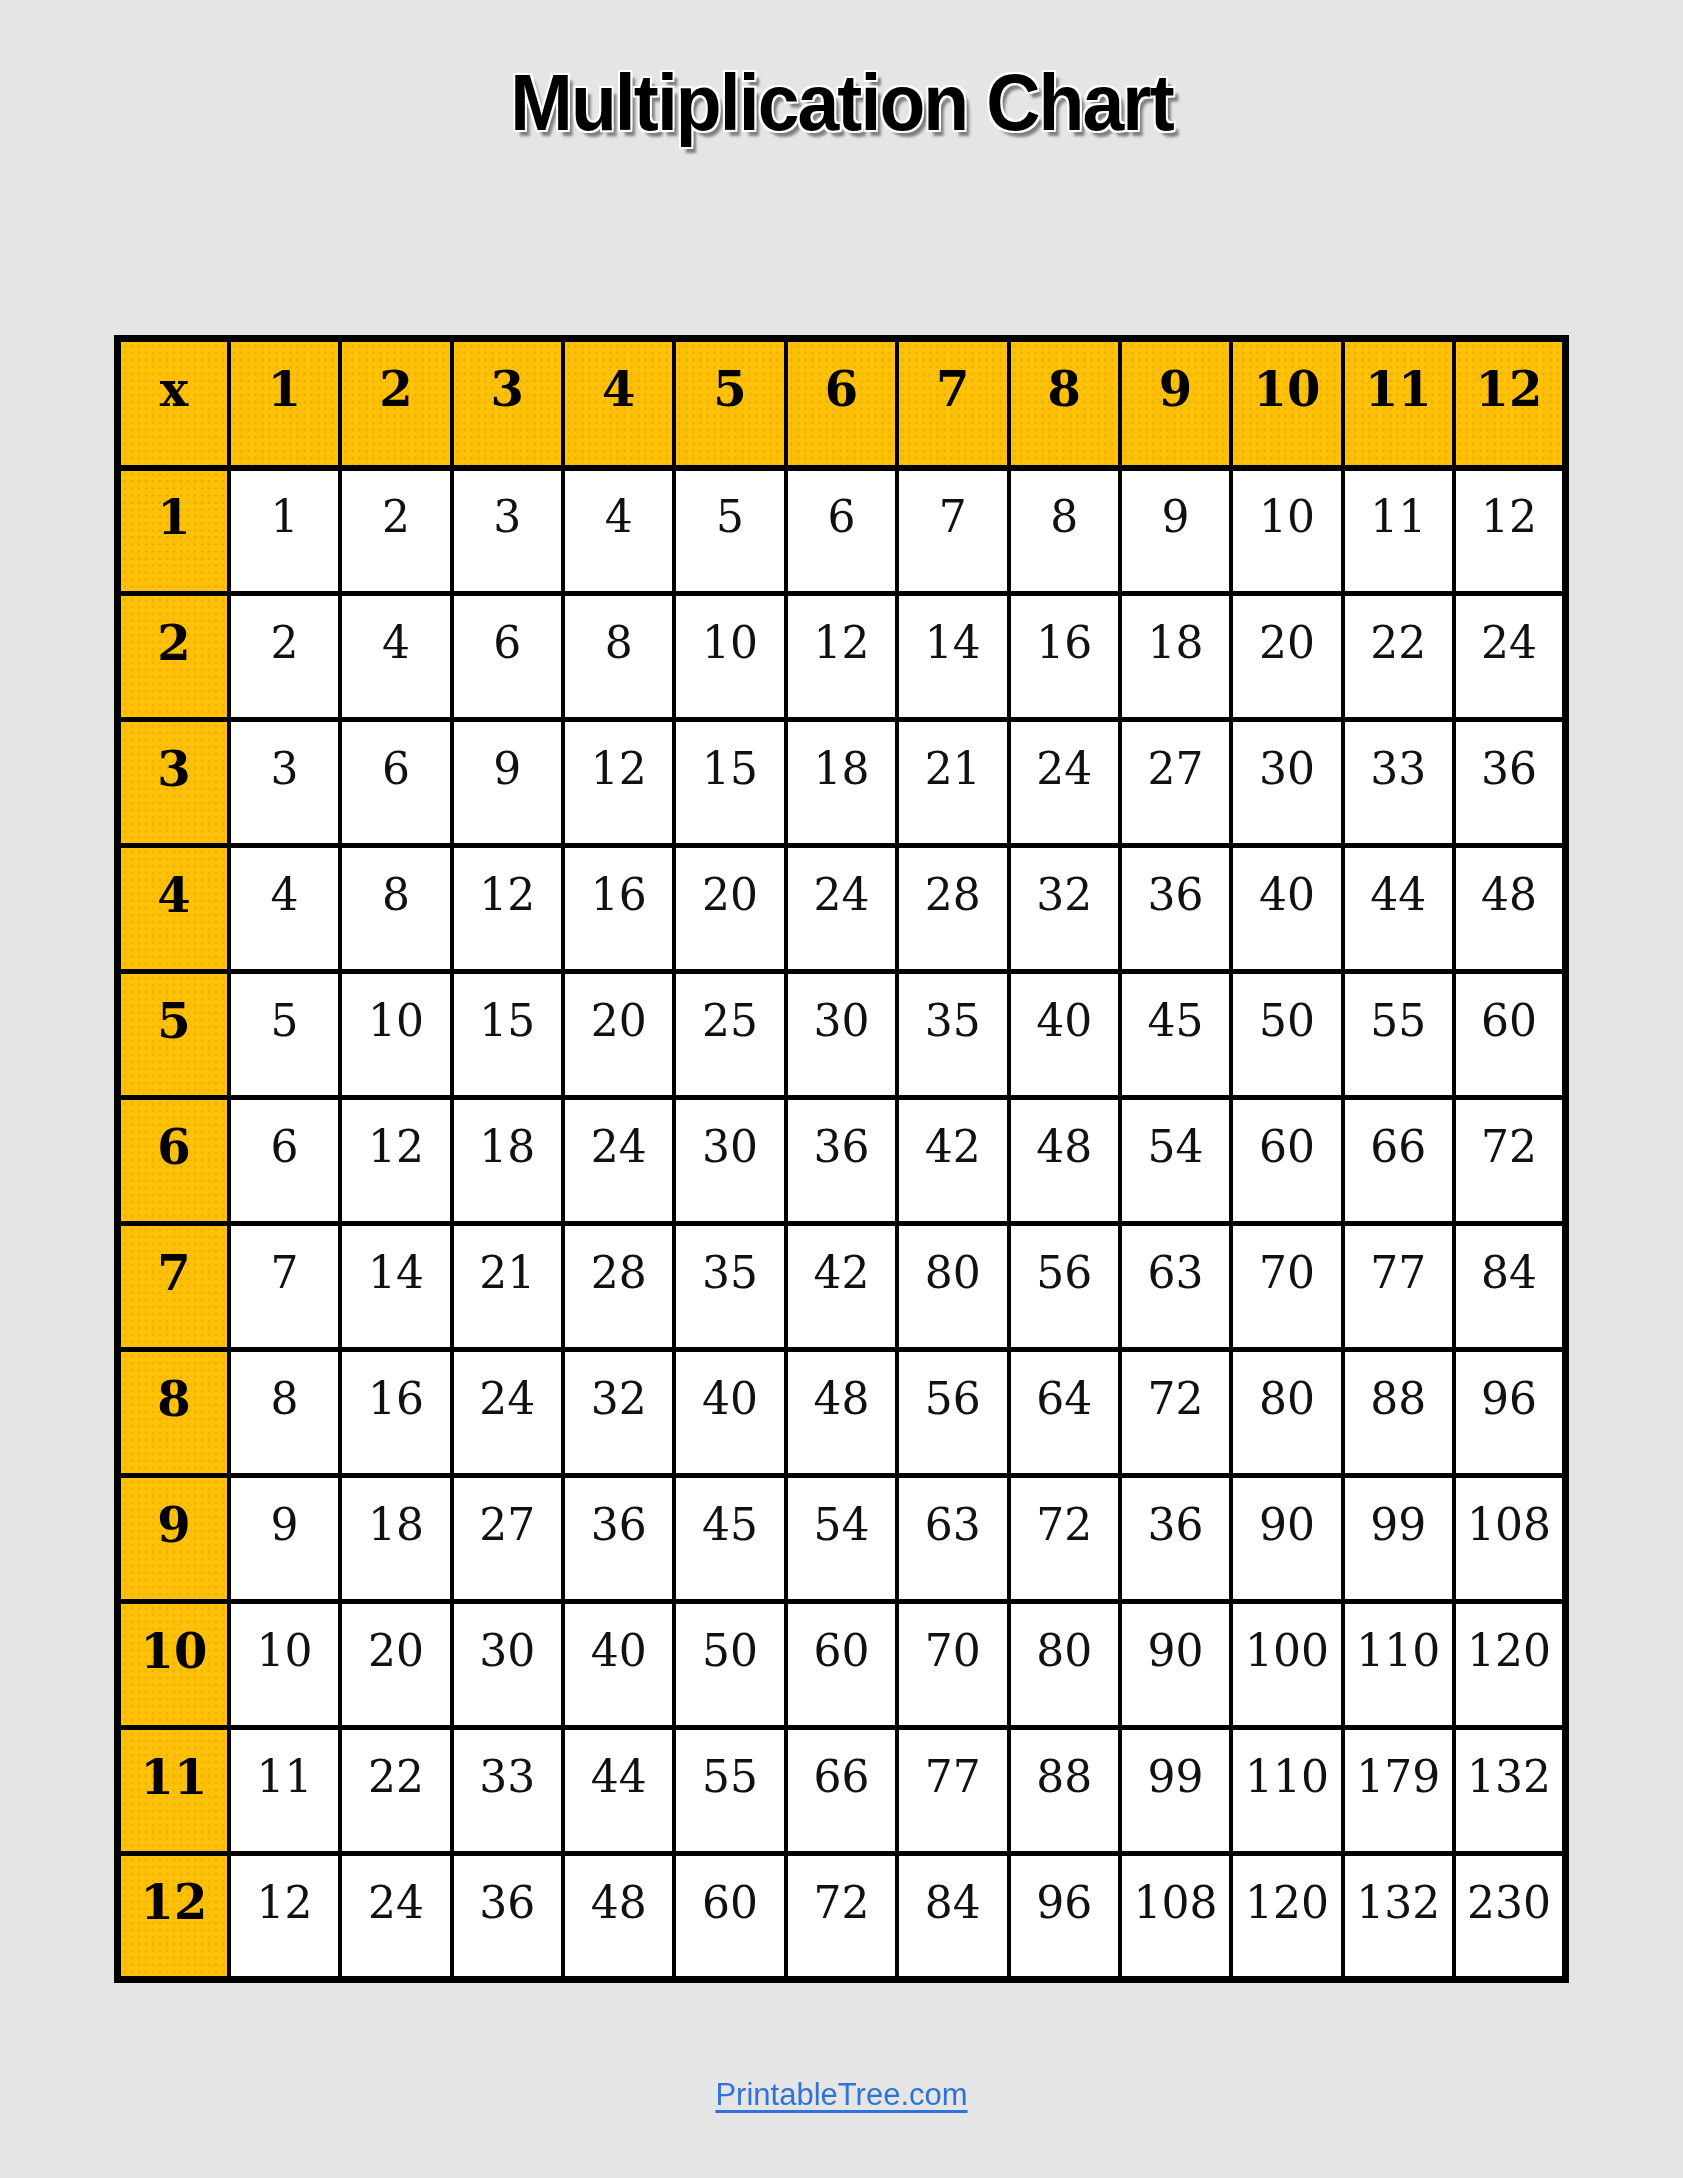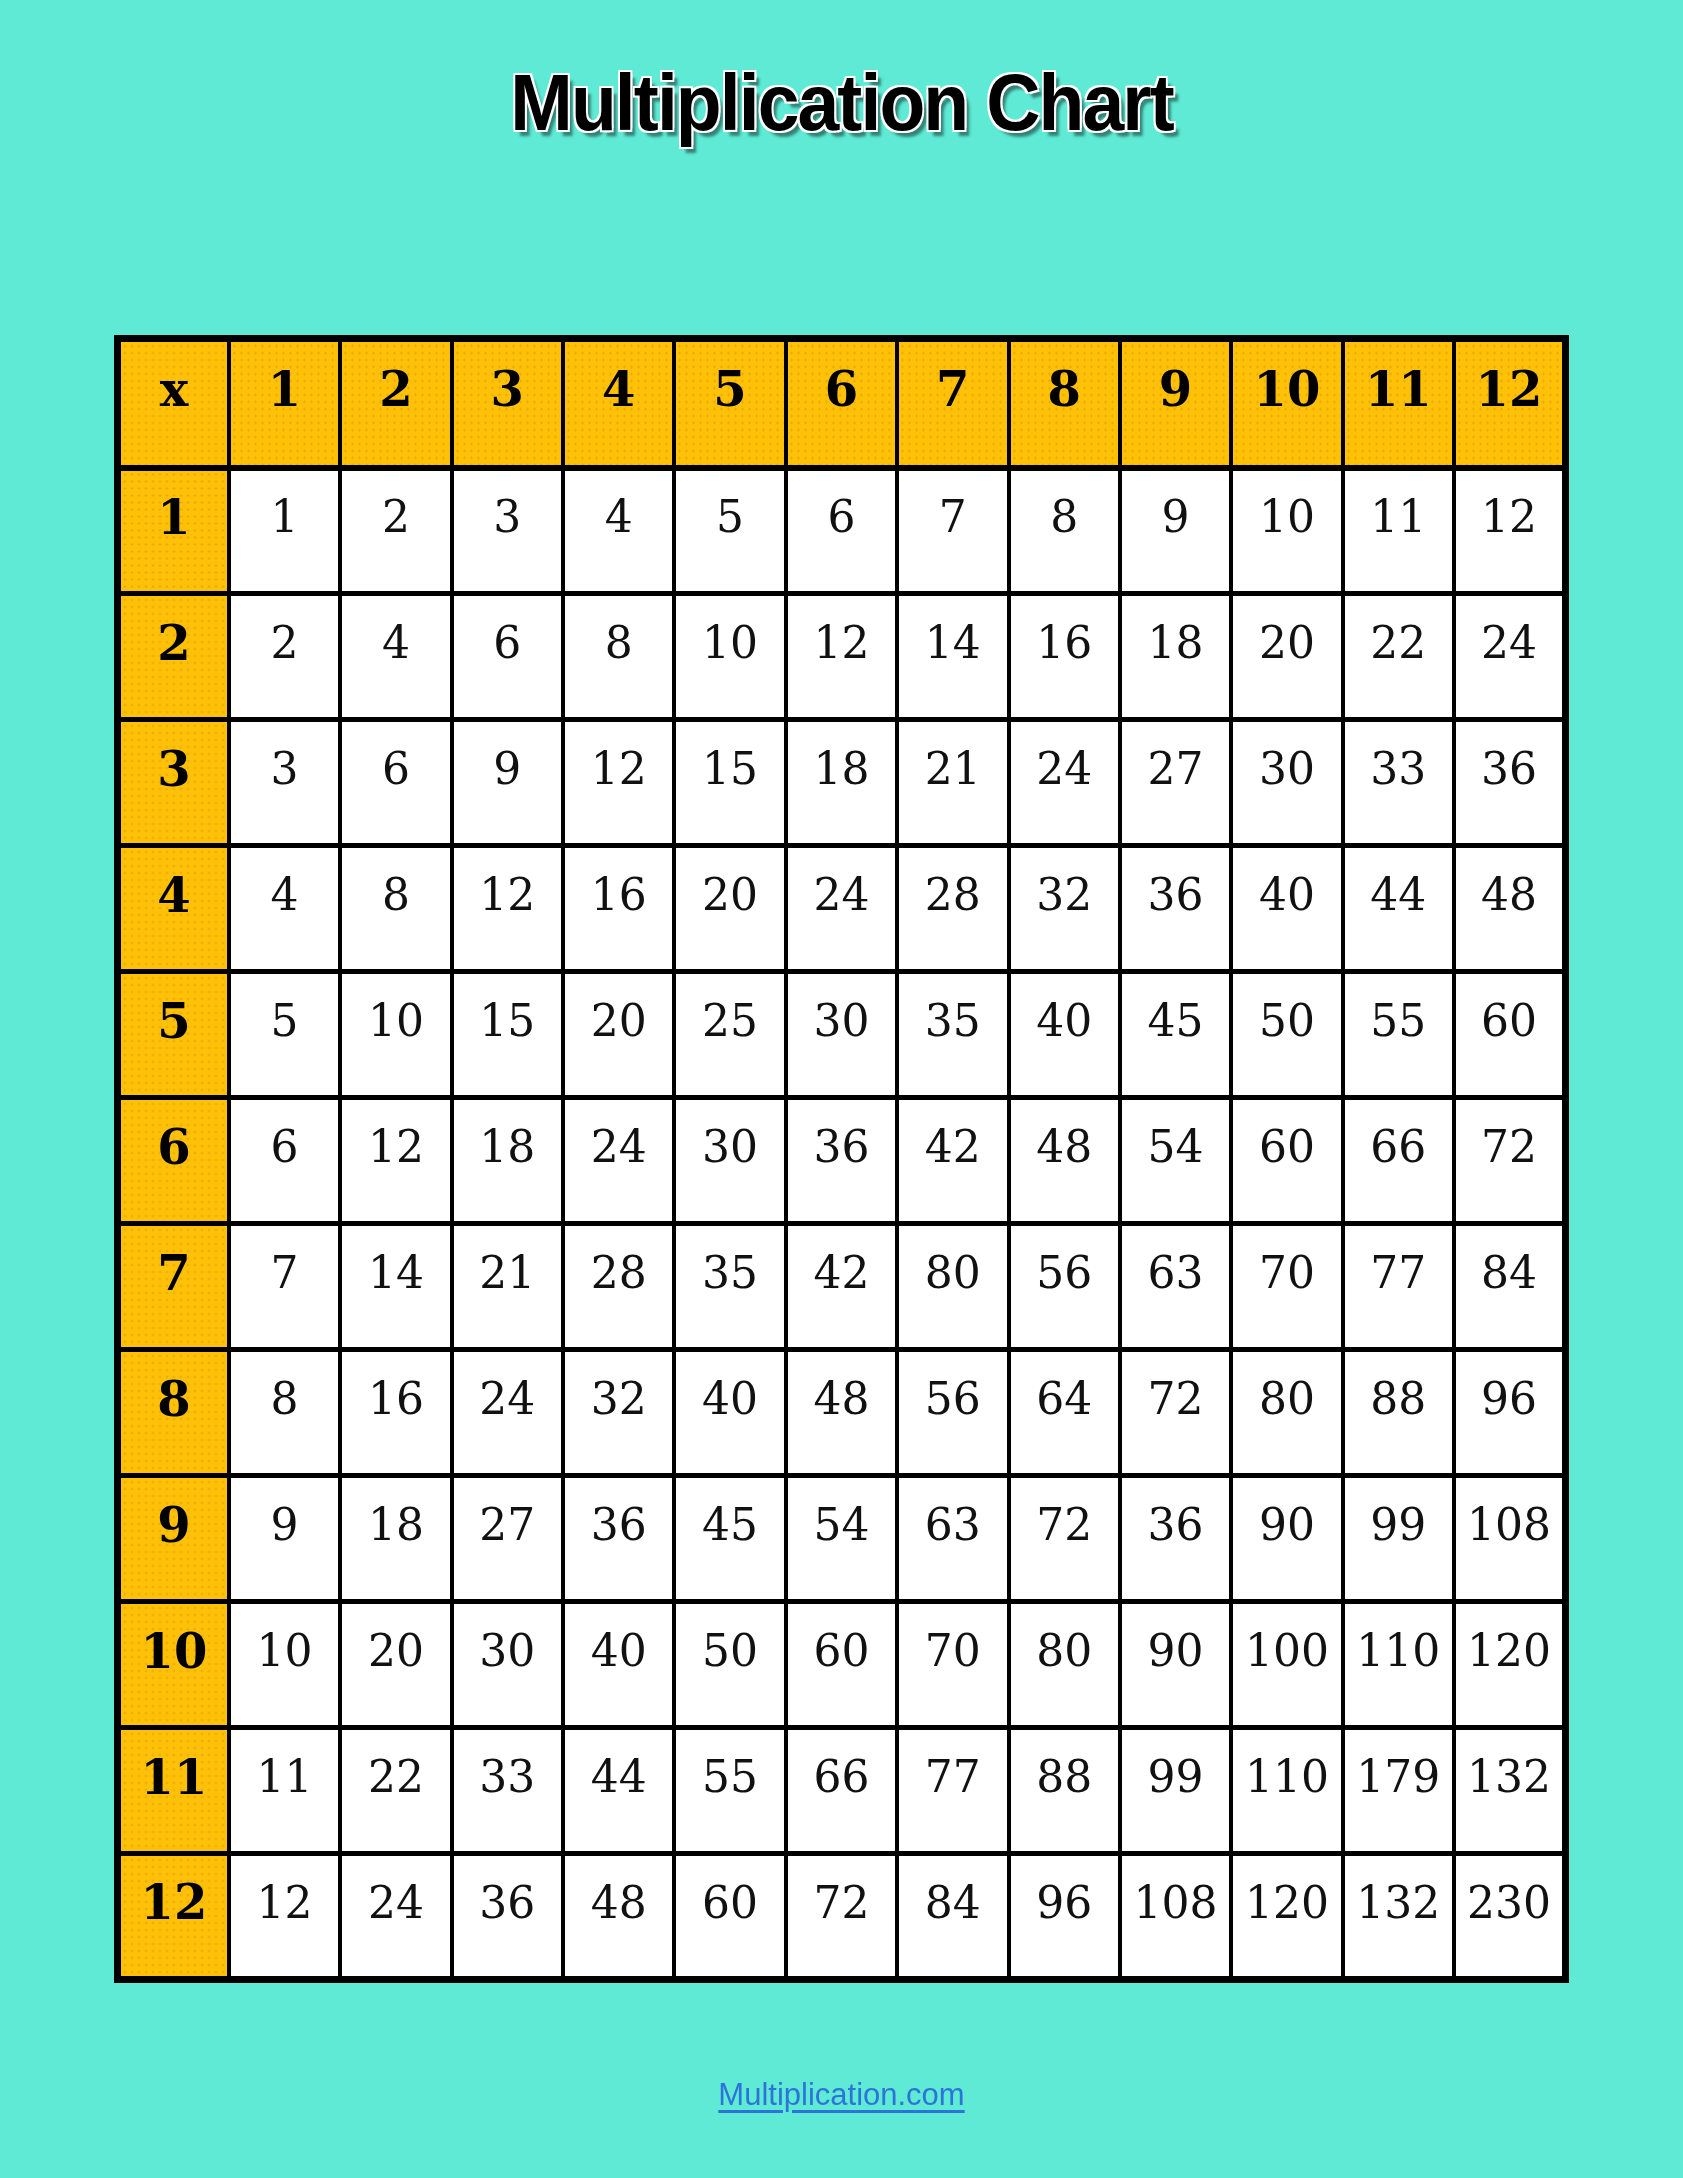--- a/index.html
+++ b/index.html
@@ -4,21 +4,21 @@
 <style>
   html, body {
     margin: 0;
     padding: 0;
     background: #ffffff;
   }
   .page {
     position: relative;
     width: 1683px;
     height: 2178px;
-    background: #5eead4;
+    background: #e5e5e5;
     overflow: hidden;
     font-family: "Liberation Sans", sans-serif;
   }
   .title {
     margin: 0;
     position: absolute;
     top: 57px;
     left: 0;
     width: 100%;
     text-align: center;
@@ -299,17 +299,17 @@
           <td><span class="num">96</span></td>
           <td><span class="num">108</span></td>
           <td><span class="num">120</span></td>
           <td><span class="num">132</span></td>
           <td><span class="num">230</span></td>
         </tr>
       </tbody>
   </table>
 
   <div class="footer">
-    <a href="#">Multiplication.com</a>
+    <a href="#">PrintableTree.com</a>
   </div>
 
 </div>
 
 
 </body></html>

